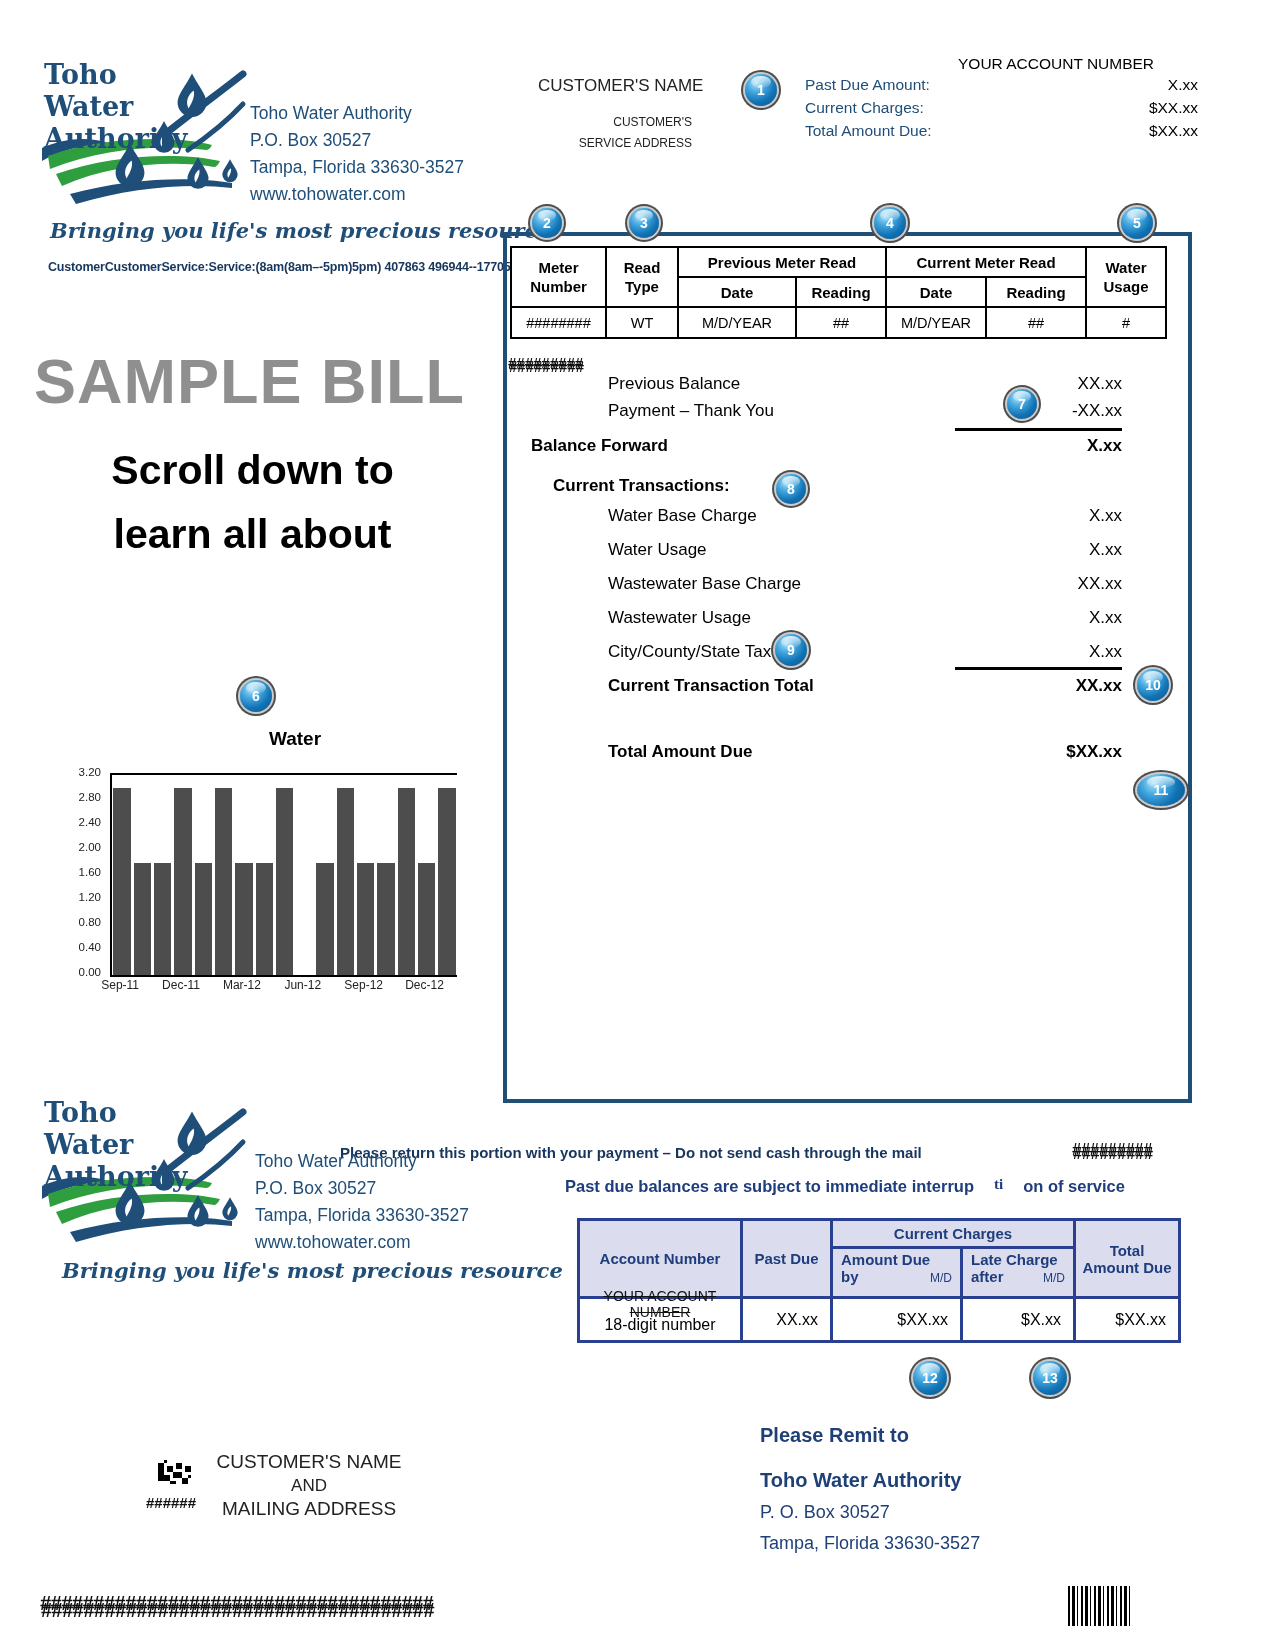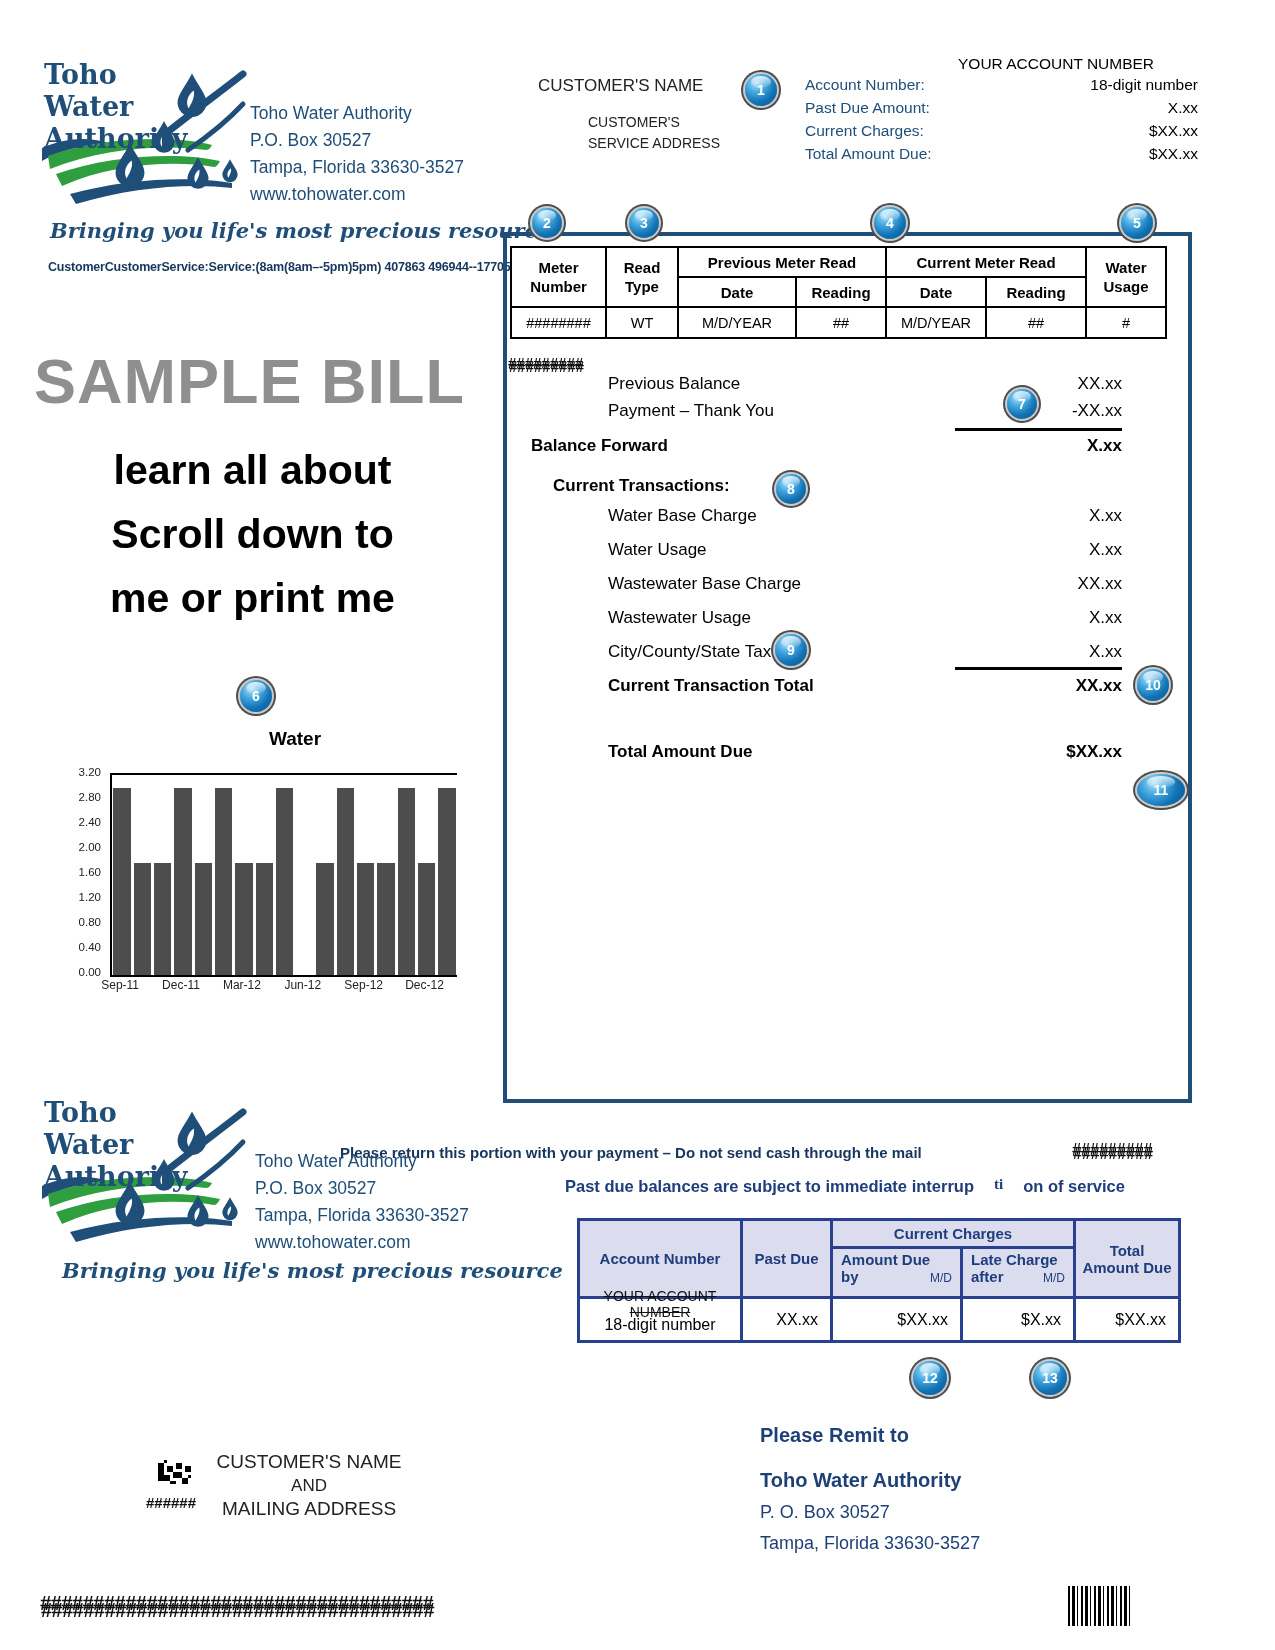--- a/index.html
+++ b/index.html
@@ -14,21 +14,21 @@
   .org-address{color:#1F4E79;font-size:17.5px;line-height:27px;}
   .cs-line{color:#17365D;font-weight:bold;font-size:12.5px;letter-spacing:-0.2px;}
 
   
   .acct-title{font-size:15.5px;color:#000;}
   .acct-rows{width:393px;}
   .acct-row{display:flex;height:23px;font-size:15.5px;}
   .acct-row .lbl{color:#1F4E79;}
   .acct-row .val{margin-left:auto;color:#000;}
   .recipient-name{font-size:17px;color:#222;}
-  .recipient-addr{width:152px;text-align:left;font-size:14px;line-height:21px;color:#222;margin-left:48px;}
+  .recipient-addr{width:152px;text-align:right;font-size:12px;line-height:21px;color:#222;}
 
   
   .badge{position:absolute;z-index:6;border-radius:50%;display:flex;align-items:center;justify-content:center;
          color:#fff;font-weight:bold;font-size:14px;
          background:radial-gradient(circle at 35% 28%, #aee2f8 0%, #45a8e0 30%, #1173b4 62%, #0a548f 100%);
          box-shadow:0 0 0 2px #cccccc,0 0 0 4px #4e4e4e,1px 2px 3px rgba(0,0,0,.45);}
   .badge::before{content:'';position:absolute;top:2px;left:20%;width:60%;height:38%;border-radius:50%;
          background:linear-gradient(rgba(255,255,255,.8),rgba(255,255,255,.05));}
   .badge span{position:relative;z-index:2;}
 
@@ -150,24 +150,20 @@
   <div class="abs cs-line" style="left:48px;top:260px">CustomerCustomerService:Service:(8am(8am–-5pm)5pm) 407863 496944--17705000</div>
 
   <div class="abs recipient-name" style="left:538px;top:76px">CUSTOMER'S NAME</div>
   <div class="abs recipient-addr" style="left:540px;top:112px">
     <div>CUSTOMER'S</div>
     <div>SERVICE ADDRESS</div>
   </div>
 
   <div class="abs acct-title" style="left:958px;top:55px">YOUR ACCOUNT NUMBER</div>
   <div class="abs acct-rows" style="left:805px;top:76px">
-    <div class="acct-row">
-      <span class="lbl">Account Number:</span>
-      <span class="val">18-digit number</span>
-    </div>
     <div class="acct-row">
       <span class="lbl">Past Due Amount:</span>
       <span class="val">X.xx</span>
     </div>
     <div class="acct-row">
       <span class="lbl">Current Charges:</span>
       <span class="val">$XX.xx</span>
     </div>
     <div class="acct-row">
       <span class="lbl">Total Amount Due:</span>
@@ -271,23 +267,22 @@
       <span class="val">XX.xx</span>
     </div>
     <div class="t-row bold" style="top:388px">
       <span class="pl-items">Total Amount Due</span>
       <span class="val">$XX.xx</span>
     </div>
   </div>
 
   <div class="sample-head">SAMPLE BILL</div>
   <div class="scroll-text">
+    <div>Scroll down to</div>
     <div>learn all about</div>
-    <div>Scroll down to</div>
-    <div>me or print me</div>
   </div>
 
   <div class="chart">
     <div class="chart-title">Water</div>
     <div class="chart-yaxis">
         <div class="ytick" style="top: -7px;">3.20</div>
         <div class="ytick" style="top: 18px; margin-left: 8px;">2.80</div>
         <div class="ytick" style="top: 43px;">2.40</div>
         <div class="ytick" style="top: 68px;">2.00</div>
         <div class="ytick" style="top: 93px;">1.60</div>

